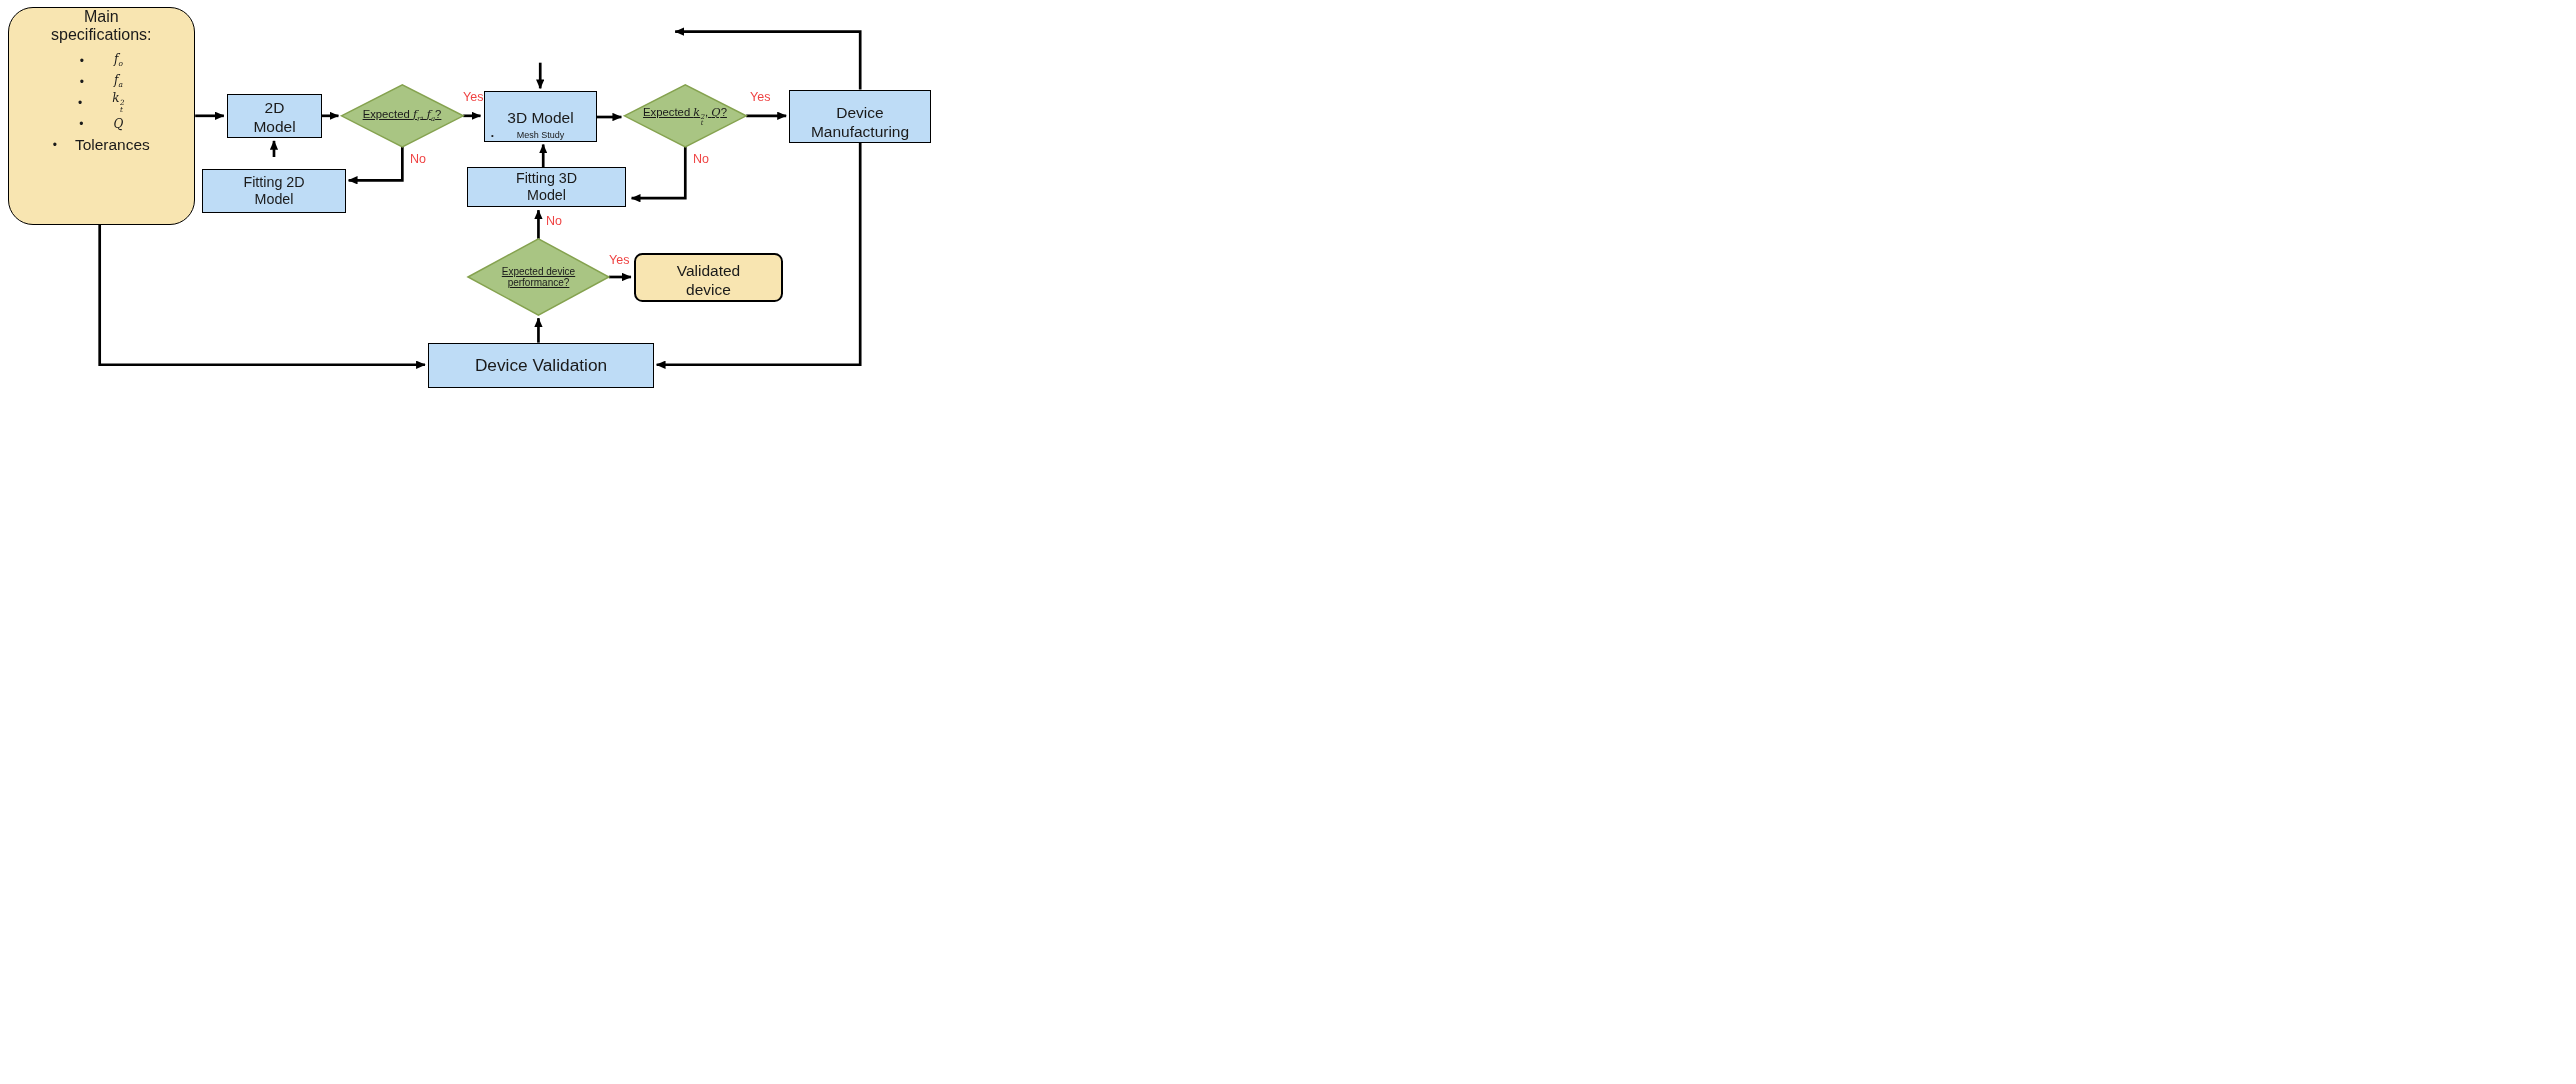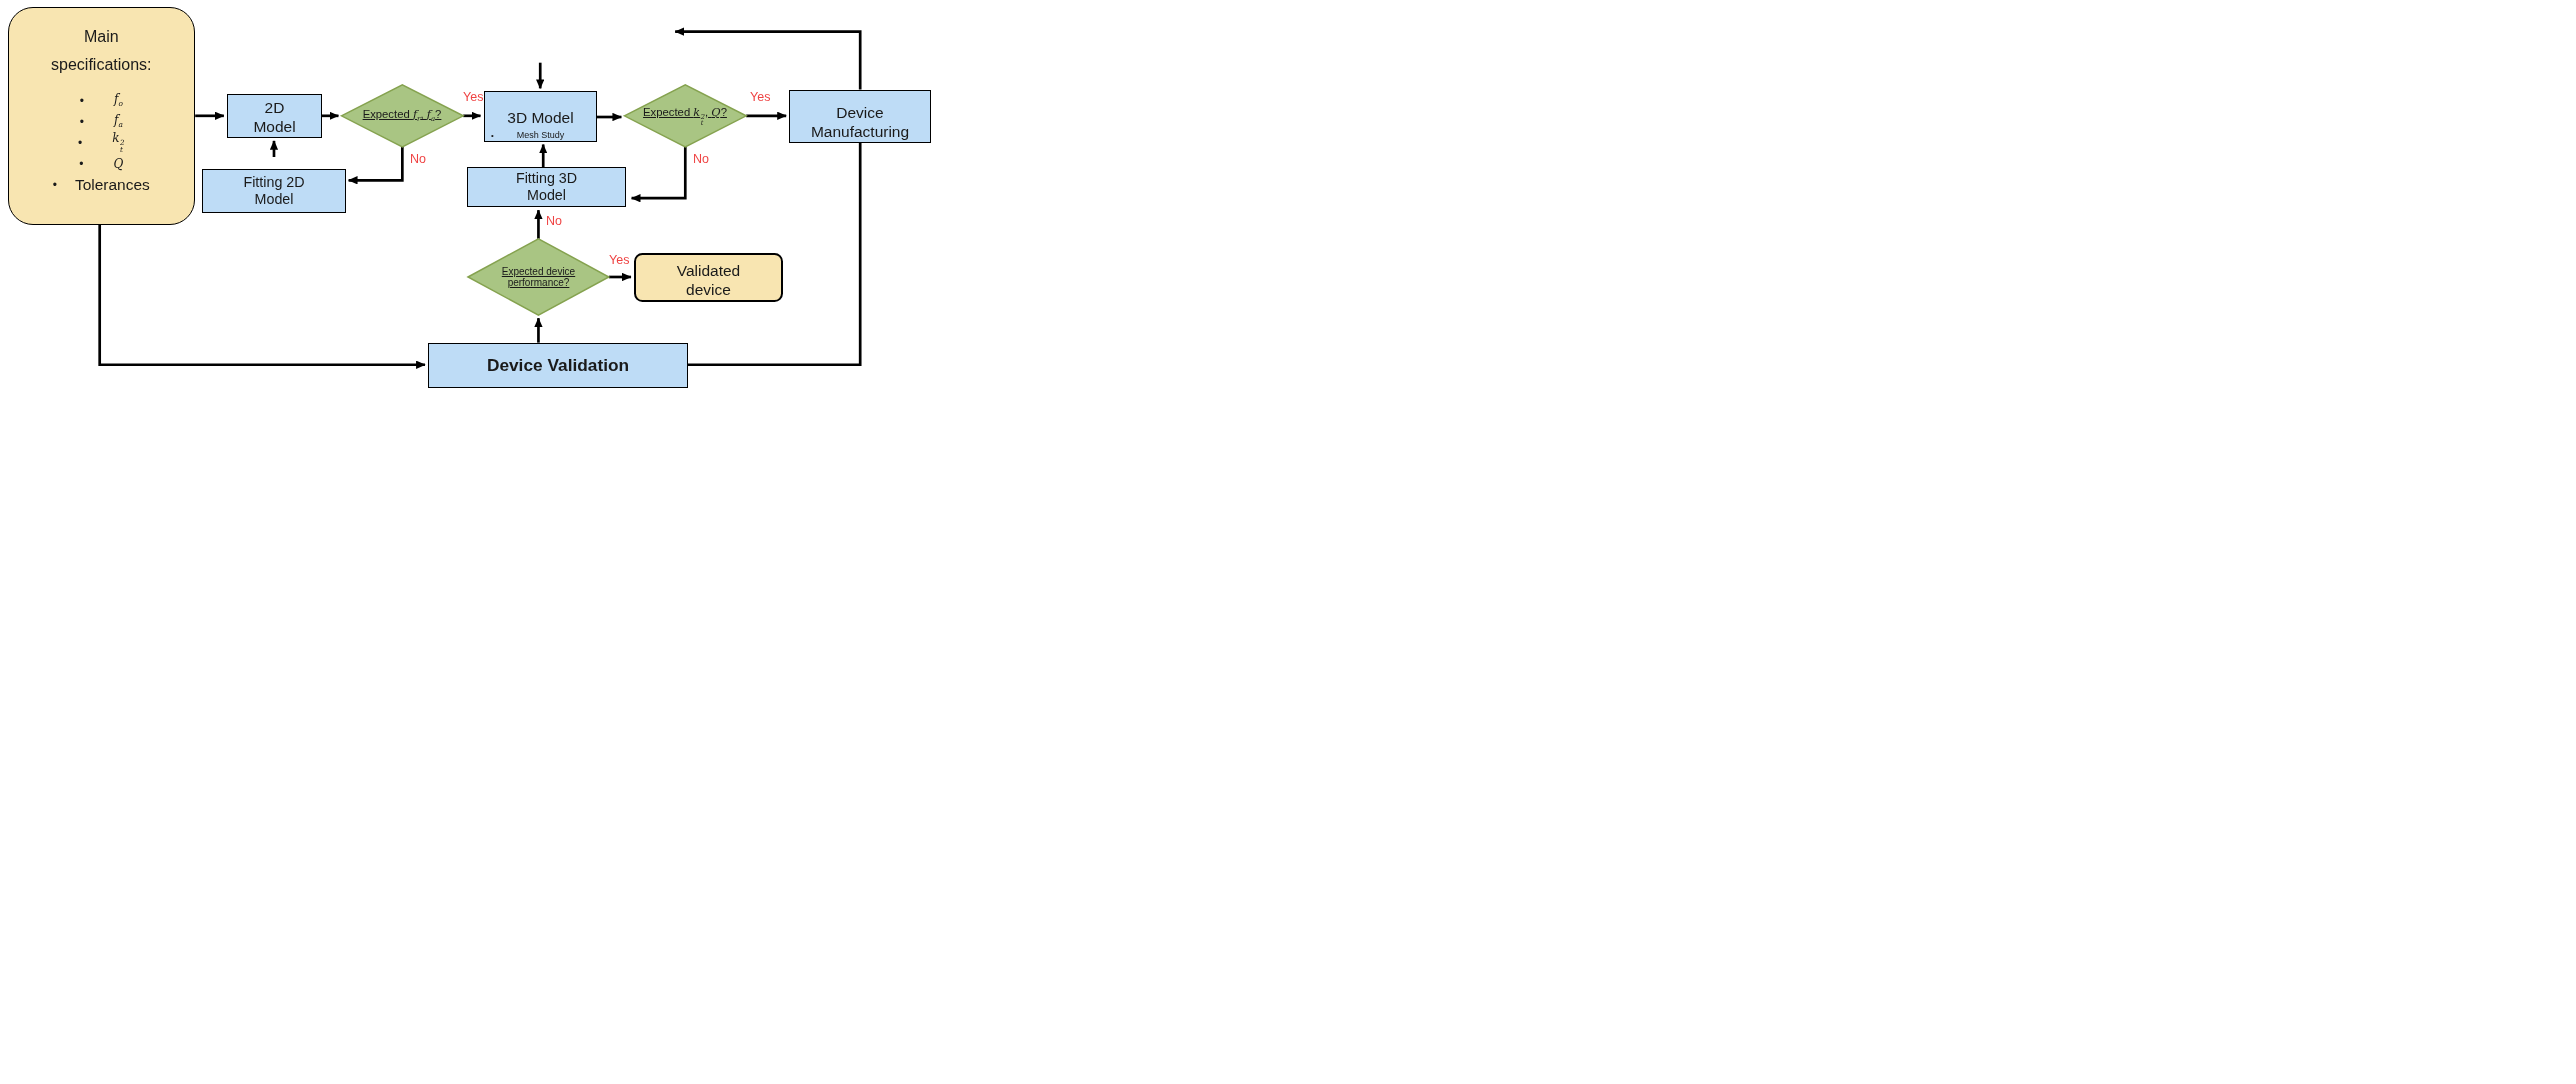--- a/index.html
+++ b/index.html
@@ -61,25 +61,23 @@
     flex-direction:column;
     align-items:flex-start;
     font-size:0.60em;
     line-height:0.95;
     vertical-align:-0.45em;
     margin-left:0.6px;
   }
   .supsub .sp,.supsub .sb{font-style:italic;}
   
   .specs{
-    padding-top:20px;
     justify-content:flex-start;
     font-size:16px;
     line-height:1.18;
-    gap:10px;
   }
   .spec-list{display:flex;flex-direction:column;align-items:center;margin-top:4.8px;}
   .spec-row{display:flex;align-items:center;justify-content:center;height:21px;}
   .spec-row .bullet{font-size:12px;}
   .gap-wide{width:30px;}
   .gap-narrow{width:18px;}
   .spec-math{font-size:12px;}
   .spec-text{font-size:15.5px;}
   
   .subline{position:relative;width:100%;font-size:9px;margin-top:2.4px;height:10.7px;}
@@ -180,21 +178,21 @@
   <div class="node blue lbl-md" style="left:467px;top:167px;width:159px;height:40px;">
     <div>Fitting 3D</div>
     <div>Model</div>
   </div>
 
   <div class="node blue lbl-lg" style="left:789px;top:90px;width:142px;height:53px;">
     <div>Device</div>
     <div>Manufacturing</div>
   </div>
 
-  <div class="node blue lbl-xl" style="left:428px;top:343px;width:260px;height:45px;font-weight:bold;">
+  <div class="node blue lbl-xl" style="left:428px;top:343px;width:226px;height:45px;">
     <div>Device Validation</div>
   </div>
 
   <div class="node tan rounded-sm lbl-lg" style="left:634px;top:253px;width:149px;height:49px;border-width:2.4px;">
     <div>Validated</div>
     <div>device</div>
   </div>
 
   <div class="diamond-text" style="left:341px;top:85px;width:122px;height:62px;font-size:11.3px;">
     <div>

